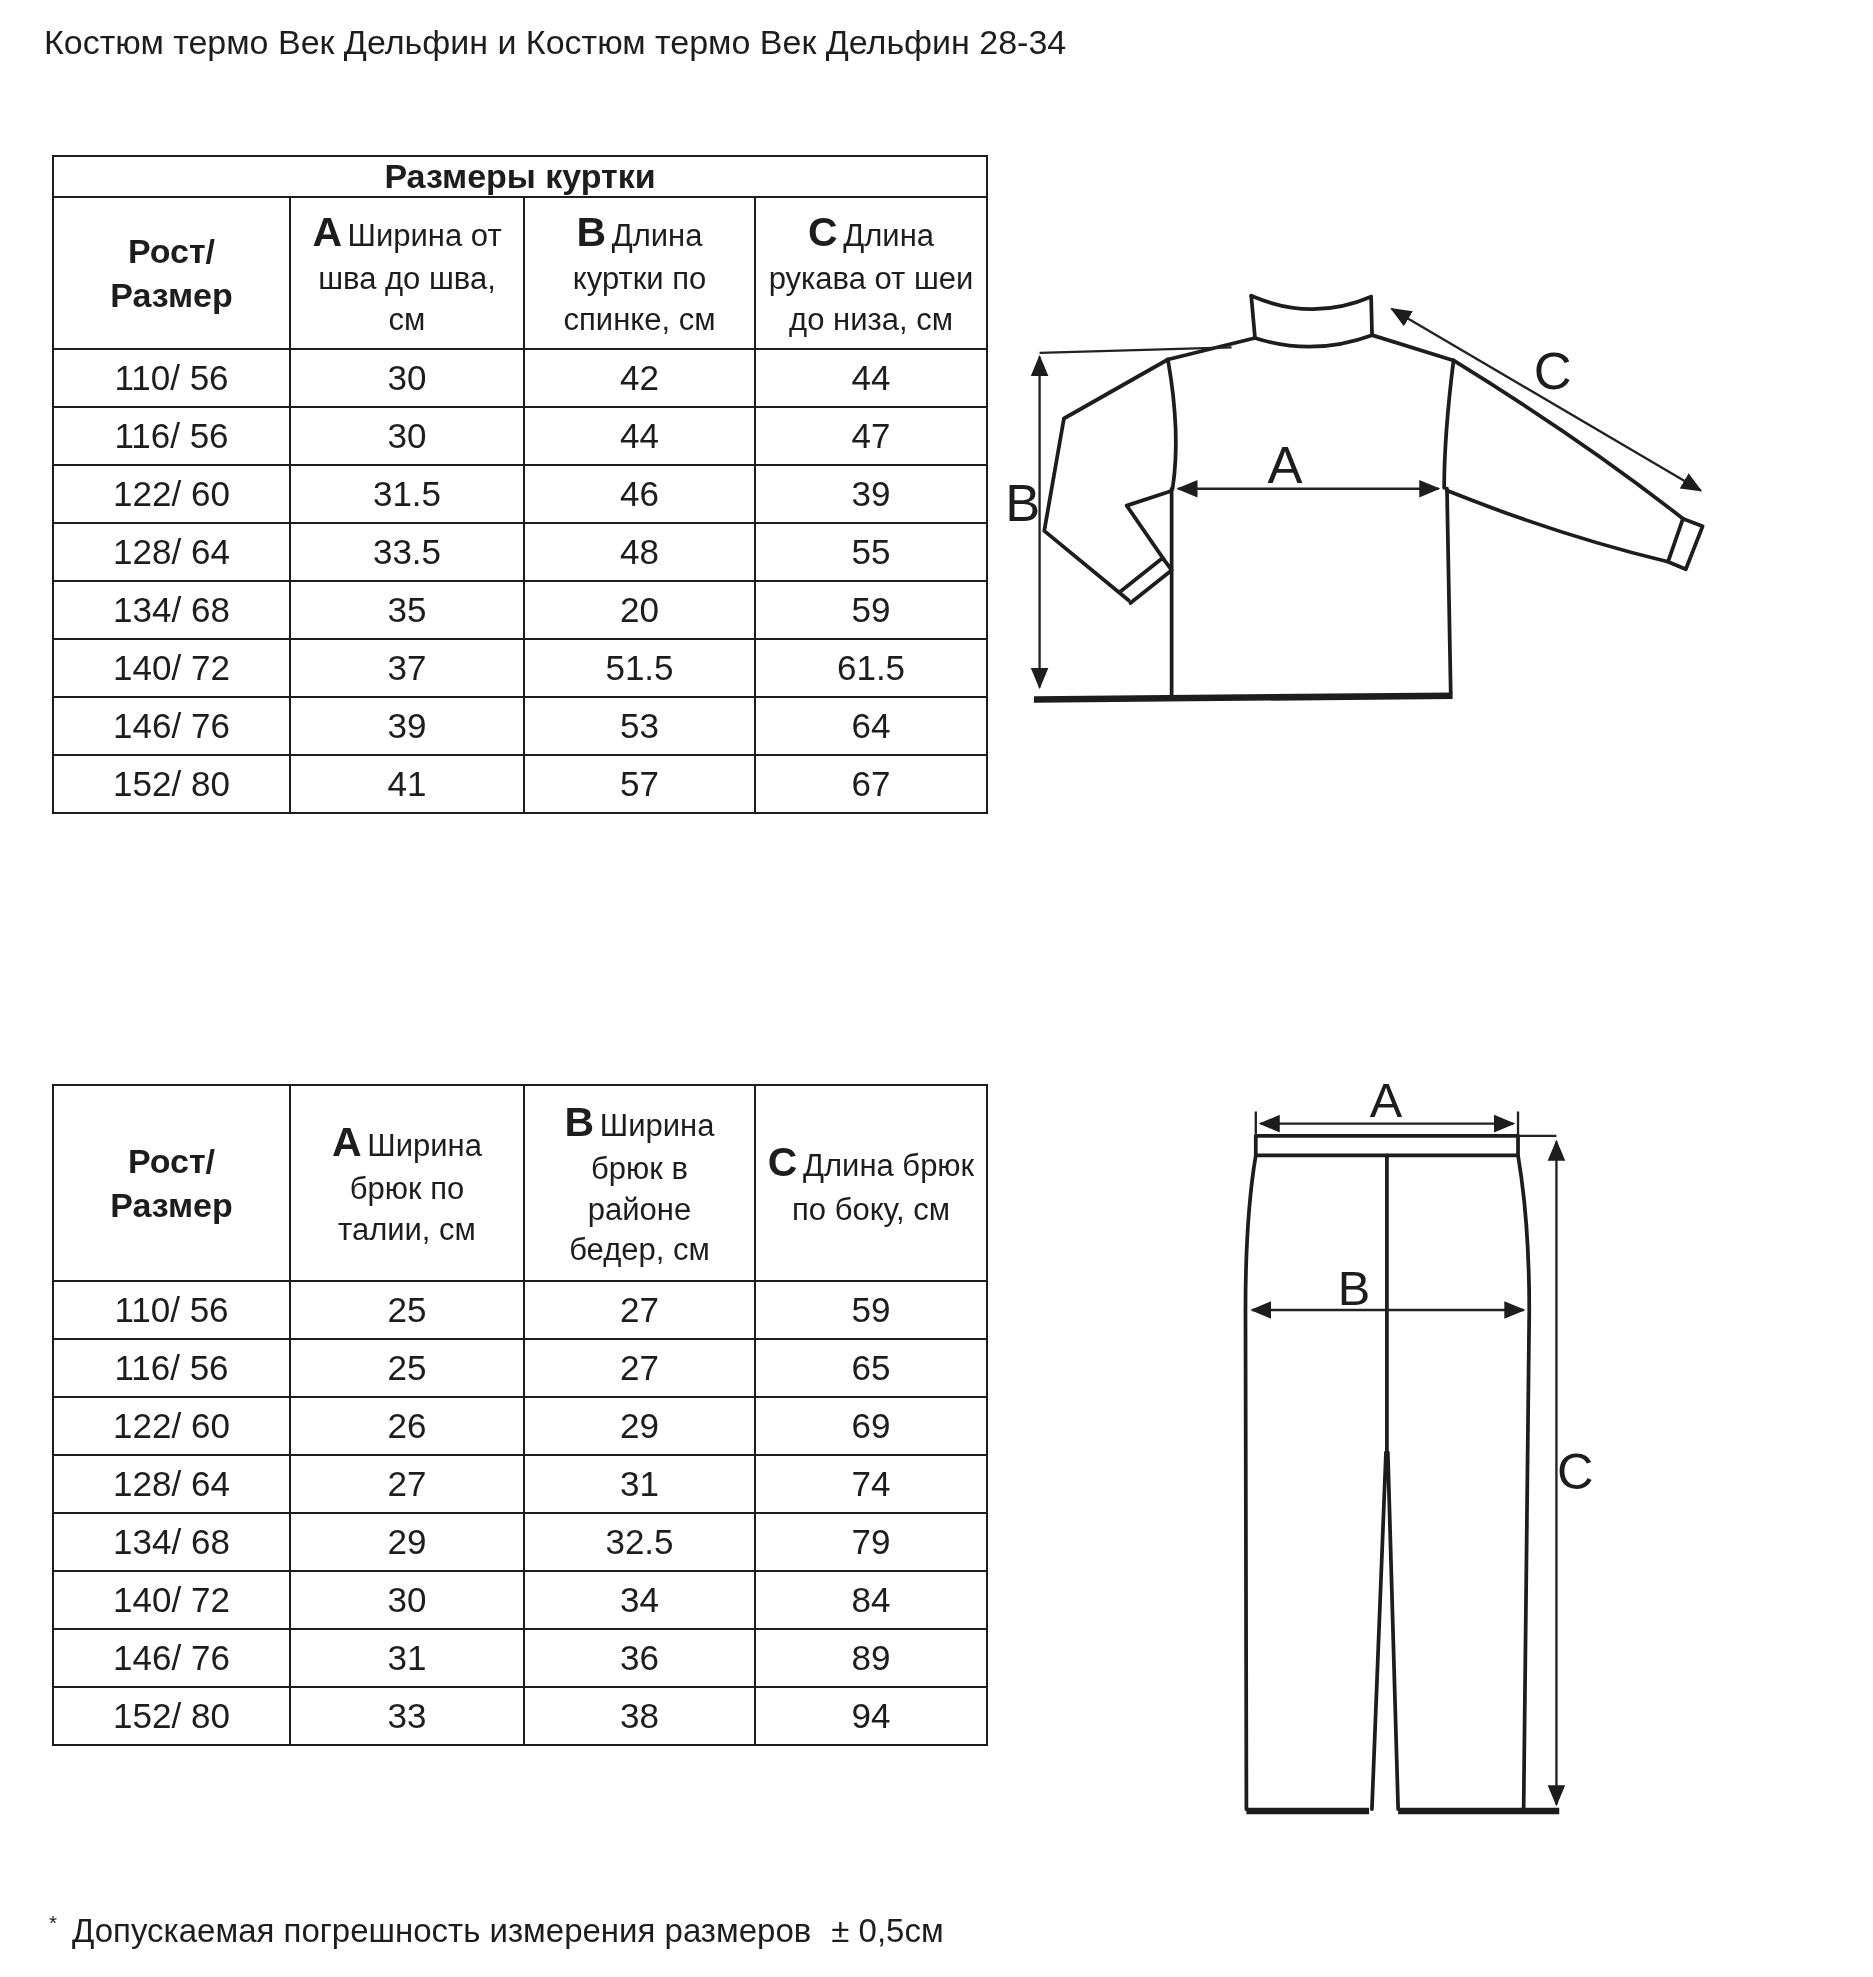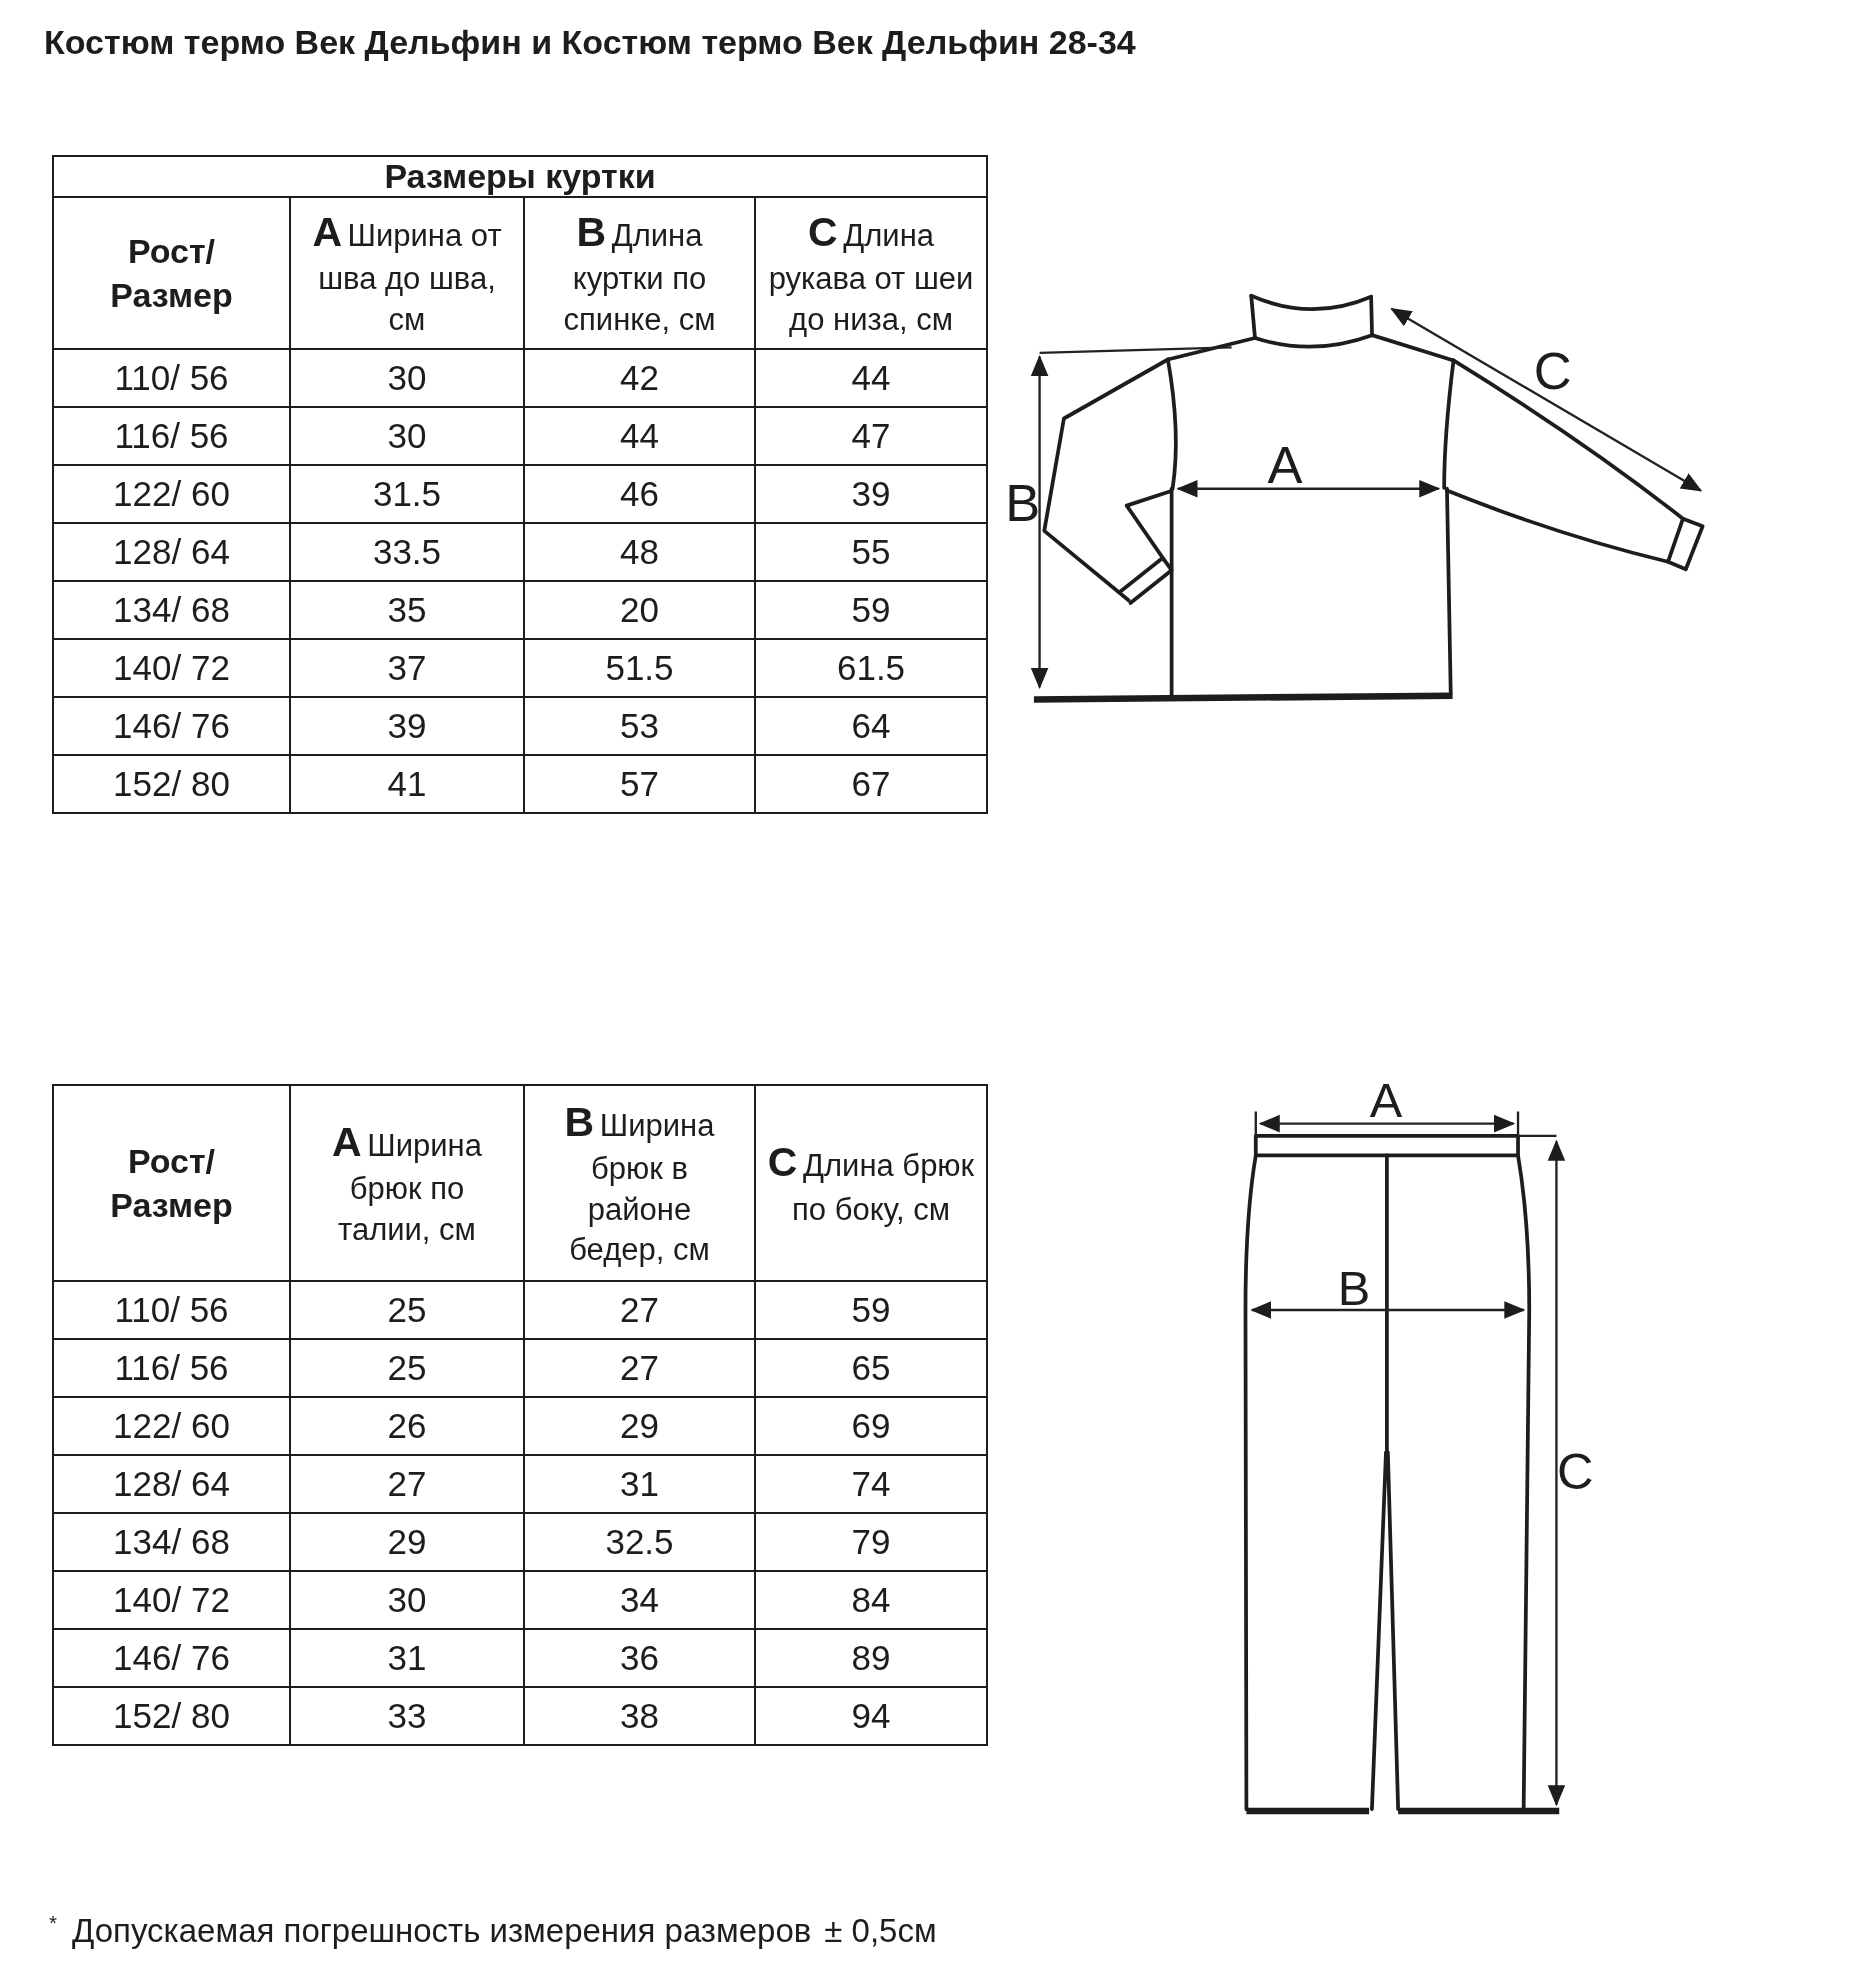--- a/index.html
+++ b/index.html
@@ -12,21 +12,21 @@
     color: #1d1d1d;
     font-family: "Liberation Sans", "DejaVu Sans", sans-serif;
     overflow: hidden;
   }
 
   .page-title {
     position: absolute;
     left: 44px;
     top: 22.5px;
     font-size: 34px;
-    font-weight: 700;
+    font-weight: 400;
     white-space: nowrap;
   }
 
   table.size-table {
     position: absolute;
     width: 935px;
     border-collapse: collapse;
     table-layout: fixed;
     background: #ffffff;
   }
@@ -102,21 +102,21 @@
     left: 49px;
     top: 1911px;
     font-size: 33px;
     font-weight: 400;
   }
   .footnote .mark {
     font-size: 20.6px;
     vertical-align: super;
     margin-right: 15px;
   }
-  .footnote .tol { margin-left: 13px; }
+  .footnote .tol { margin-left: 20px; }
 </style>
 </head>
 <body>
 
 <div class="page-title">Костюм термо Век Дельфин и Костюм термо Век Дельфин 28-34</div>
 
 <table class="size-table" id="jacket-table">
   <colgroup>
     <col style="width:237px">
       <col style="width:234px">

